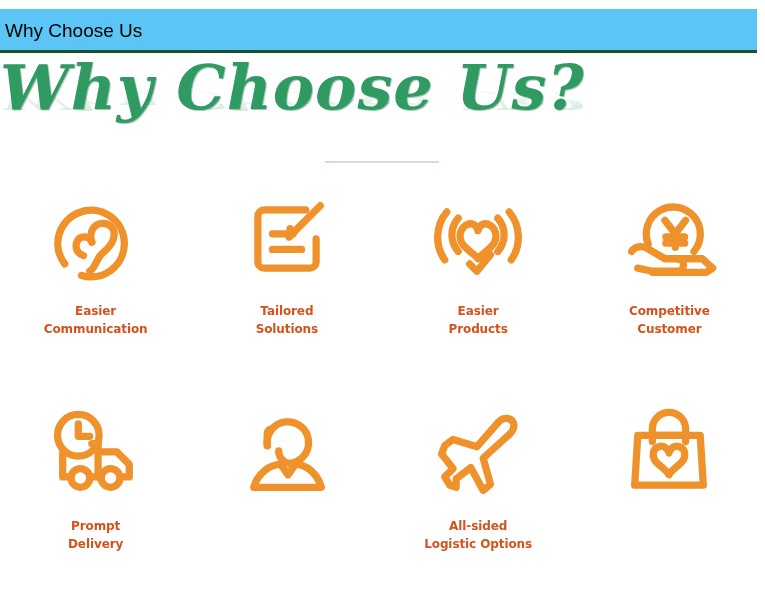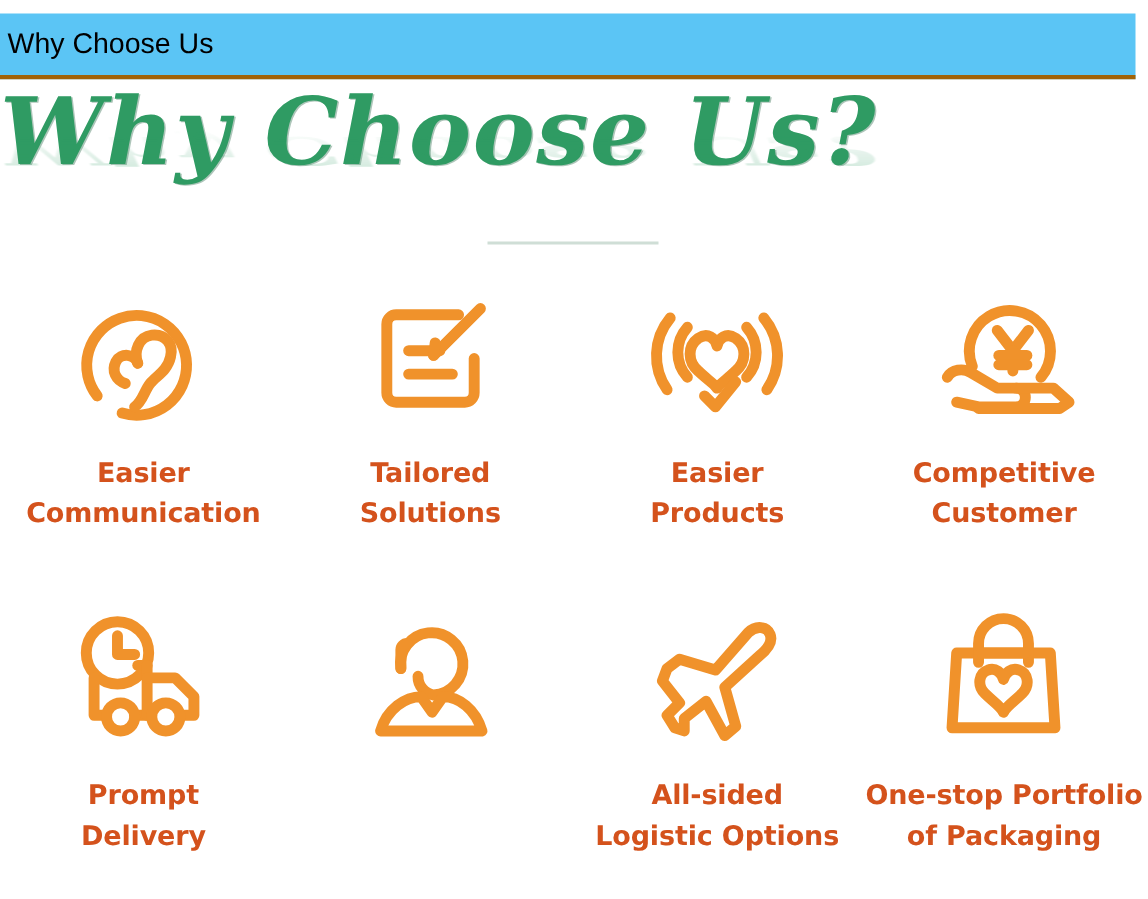--- a/index.html
+++ b/index.html
@@ -17,21 +17,21 @@
   }
 
   
   #titlebar {
     position: absolute;
     left: 0;
     top: 9px;
     width: 757px;
     height: 41px;
     background: #5BC5F5;
-    border-bottom: 3px solid #a16207;
+    border-bottom: 3px solid #14532d;
     box-sizing: content-box;
   }
   #titlebar-label {
     position: absolute;
     left: 5px;
     top: 50%;
     transform: translateY(-50%);
     font-size: 19px;
     line-height: 1;
     color: #000000;
@@ -132,21 +132,21 @@
   .feature-icon svg {
     display: block;
     width: 100%;
     height: 100%;
   }
   .feature-label {
     margin-top: 12px;
     text-align: center;
     font-family: "DejaVu Sans", sans-serif;
     font-weight: bold;
-    font-size: 18px;
+    font-size: 12px;
     line-height: 1.48;
     color: #D4521C;
     white-space: pre-line;
     letter-spacing: -0.1px;
   }
 </style>
 </head>
 <body>
 
 <div id="titlebar">
@@ -263,18 +263,16 @@
 
     <div class="feature-cell">
       <div class="feature-icon">
         <svg viewBox="0 0 100 100" fill="none" stroke="#F0922B" stroke-width="7" stroke-linecap="round" stroke-linejoin="round">
           <path d="M20 32 H80 L83 80 H17 Z"></path>
           <path d="M34 38 V26 A16 16 0 0 1 66 26 V38"></path>
           <path d="M36 32 H64"></path>
           <path d="M38 58 C33 53 34 45 40 43 C45 41 49 45 50 49 C51 45 55 41 60 43 C66 45 67 53 62 58 C57 63 52 66 50 70 C48 66 43 63 38 58 Z"></path>
         </svg>
       </div>
-      <div class="feature-label">One-stop Portfolio
-of Packaging</div>
     </div>
 
   </div>
 </div>
 
 </body></html>

